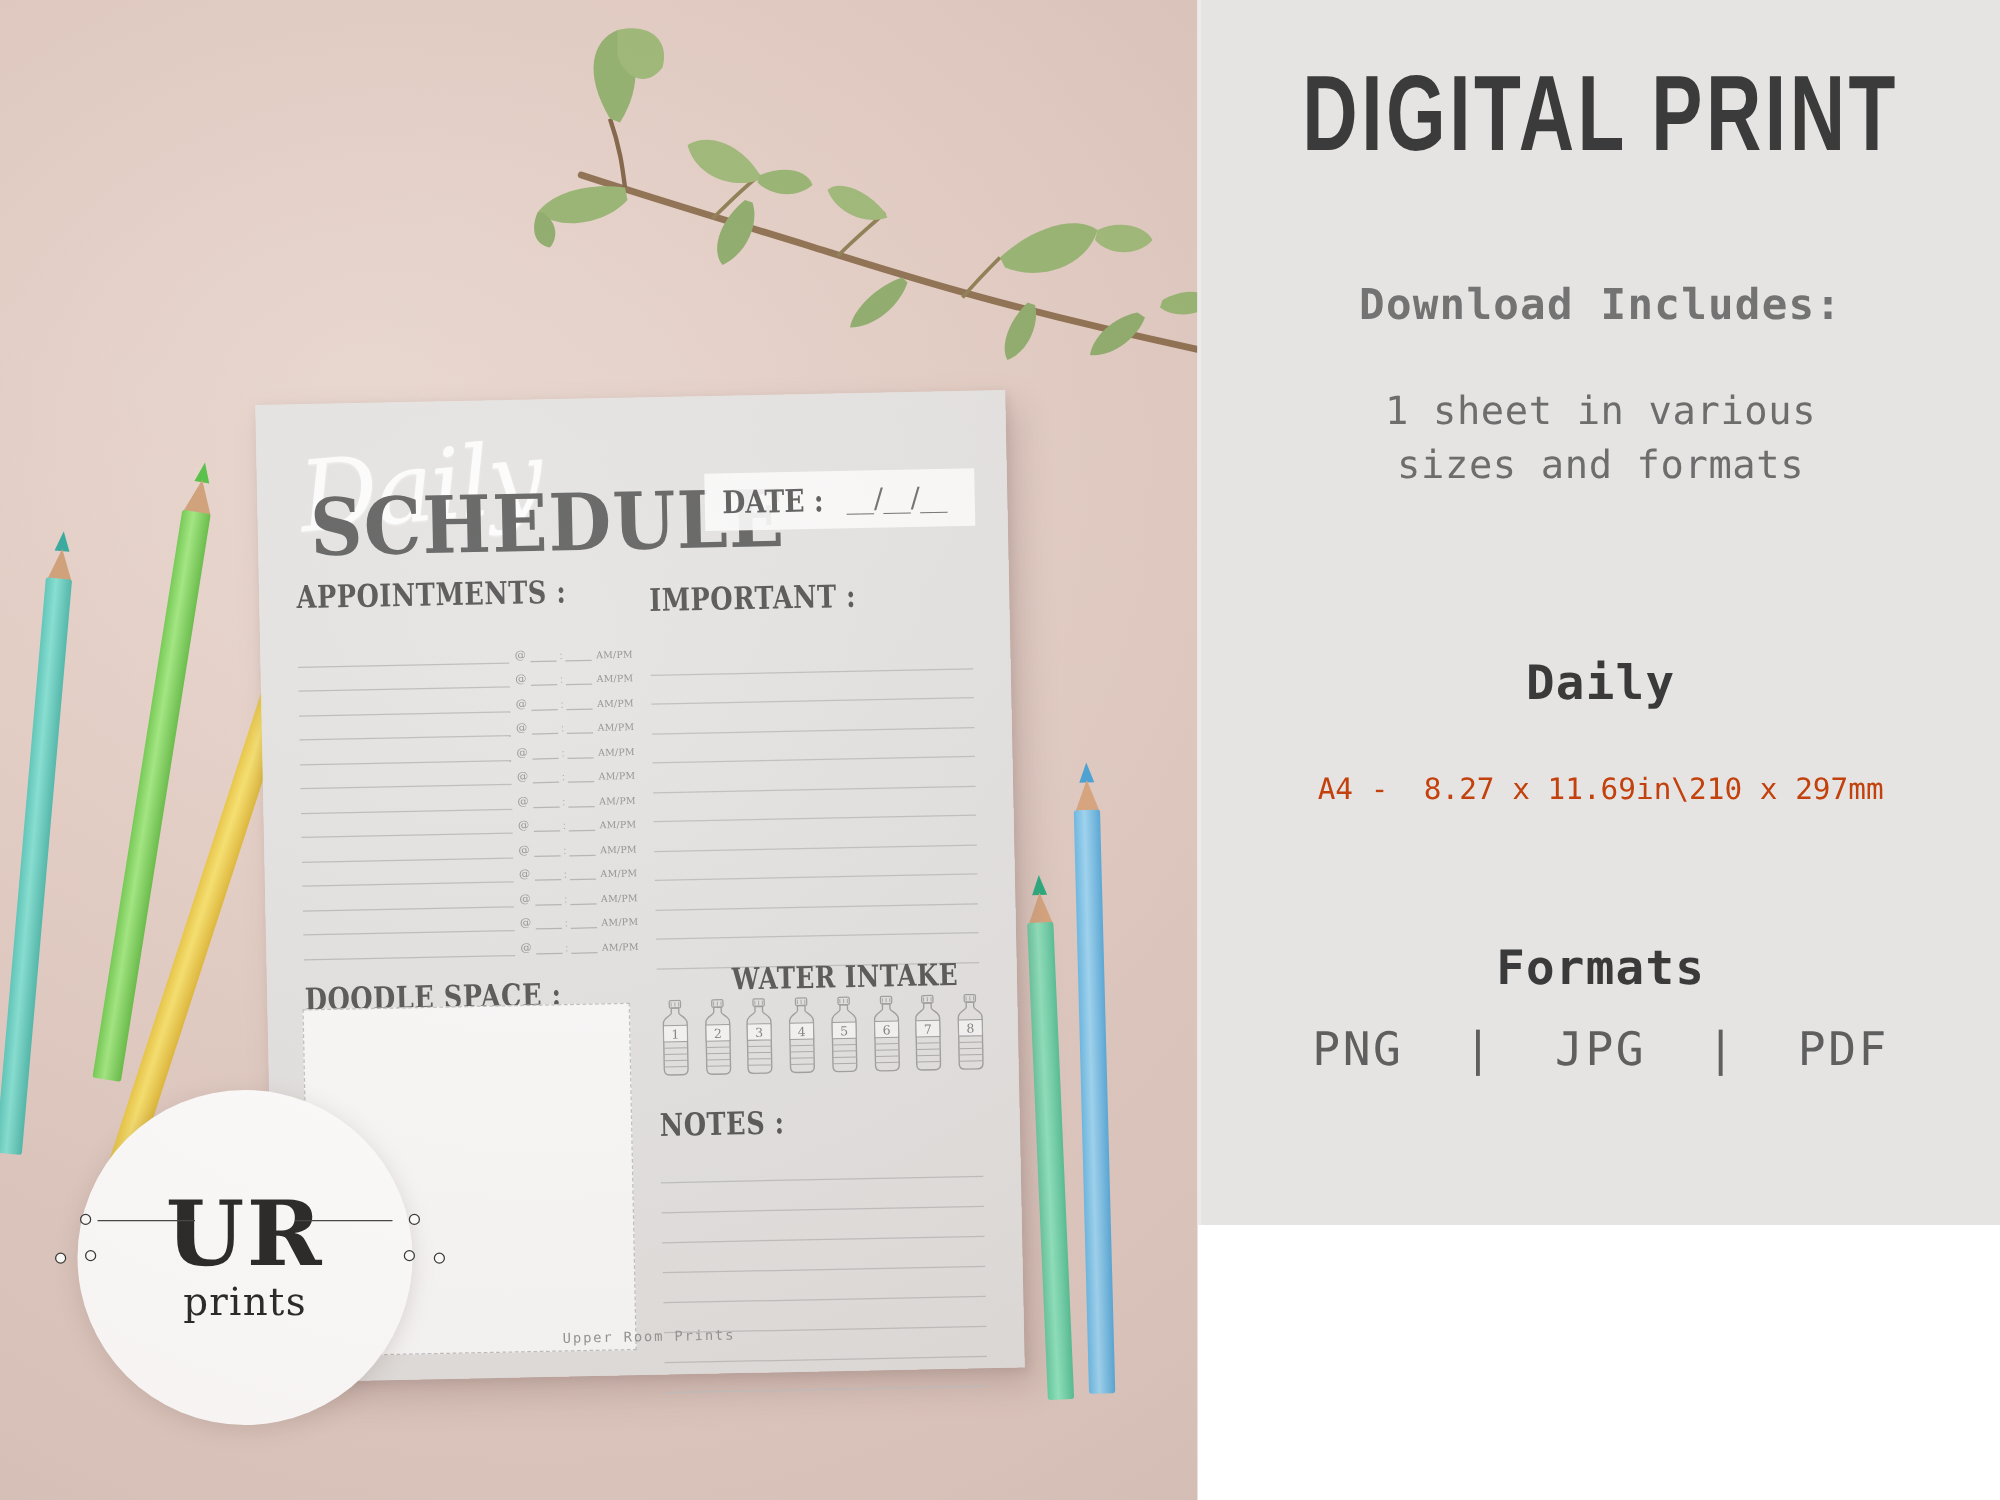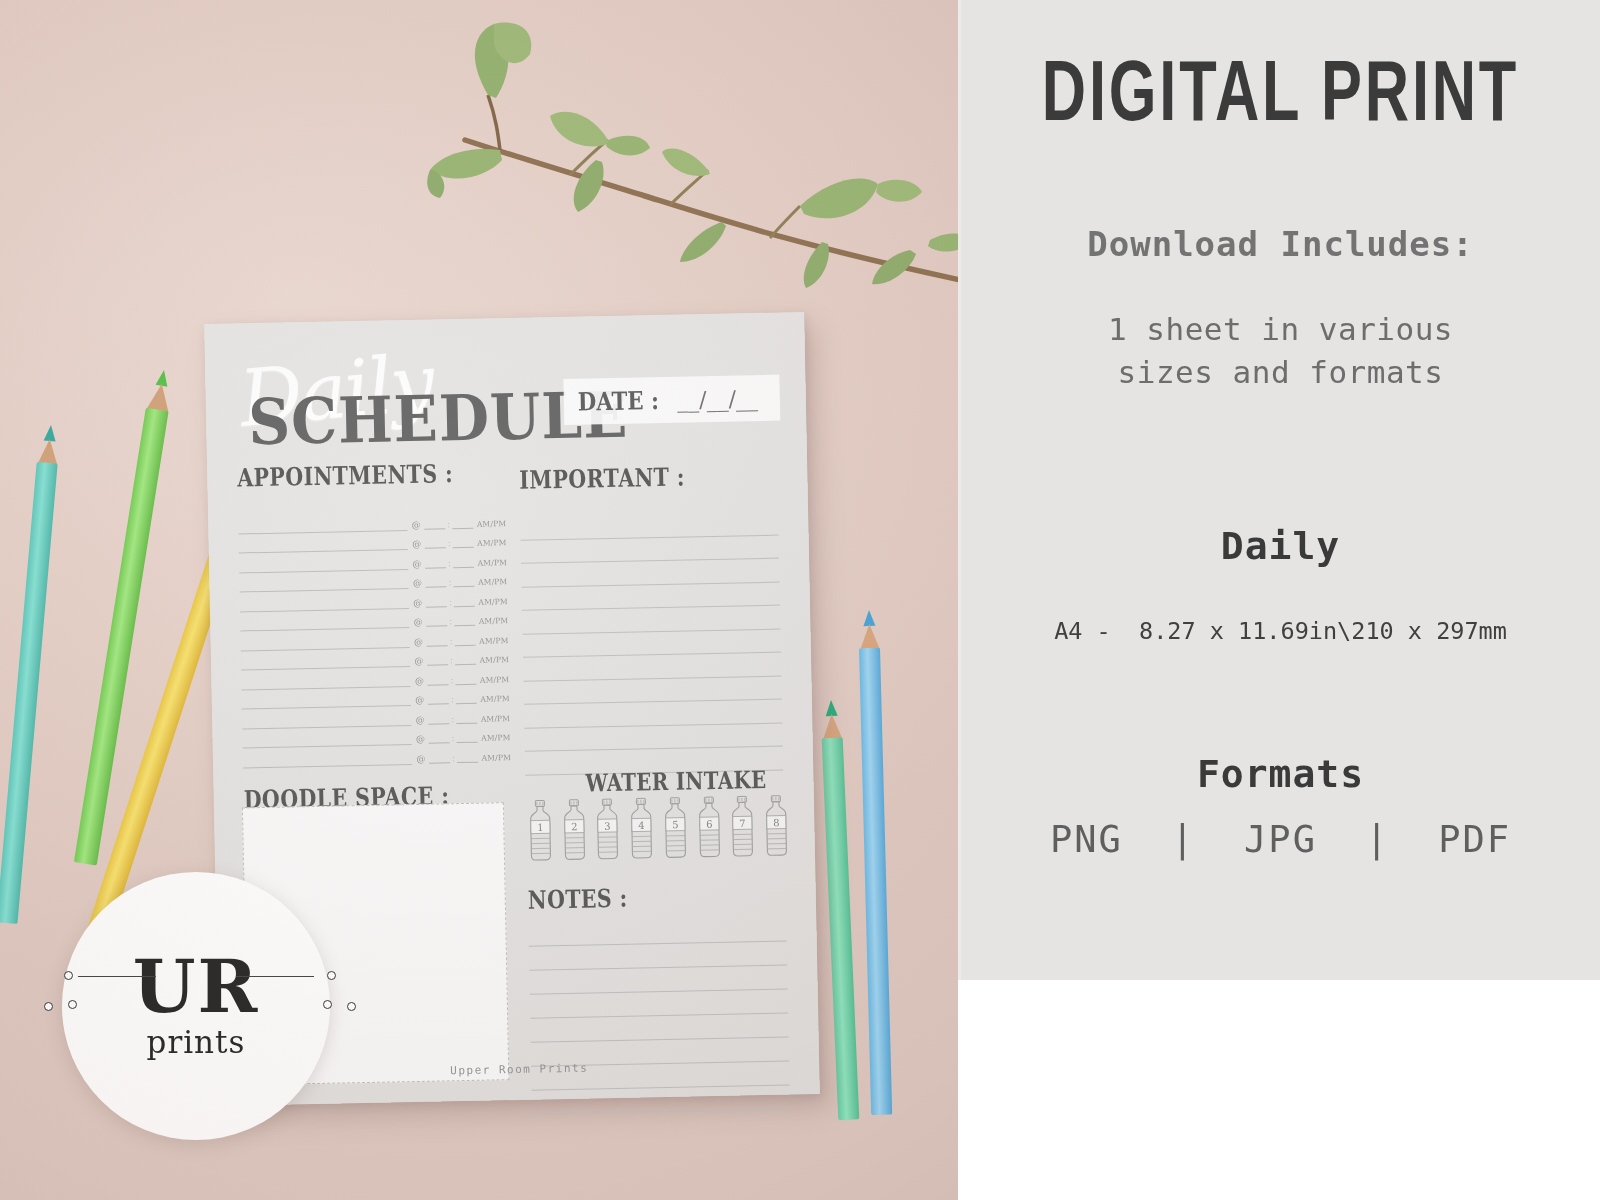--- a/index.html
+++ b/index.html
@@ -184,21 +184,21 @@
   .info-body{
     text-align:center; font-size:31px; color:#6d6d6d;
     line-height:1.38; margin-top:44px; letter-spacing:.5px;
   }
   .info-size-head{
     text-align:center; font-size:38px; font-weight:700; color:#3a3a3a;
     letter-spacing:1px; margin-top:130px;
   }
   .size-list{
     margin-top:46px; text-align:center;
-    font-size:23.5px; color:#404040; line-height:1.48;
+    font-size:23.5px; color:#c2410c; line-height:1.48;
     white-space:pre;
   }
   .info-fmt-head{
     text-align:center; font-size:38px; font-weight:700; color:#3a3a3a;
     letter-spacing:1px; margin-top:104px;
   }
   .fmt-list{
     text-align:center; font-size:37px; color:#5f5f5f;
     letter-spacing:2px; margin-top:22px; white-space:pre;
   }

